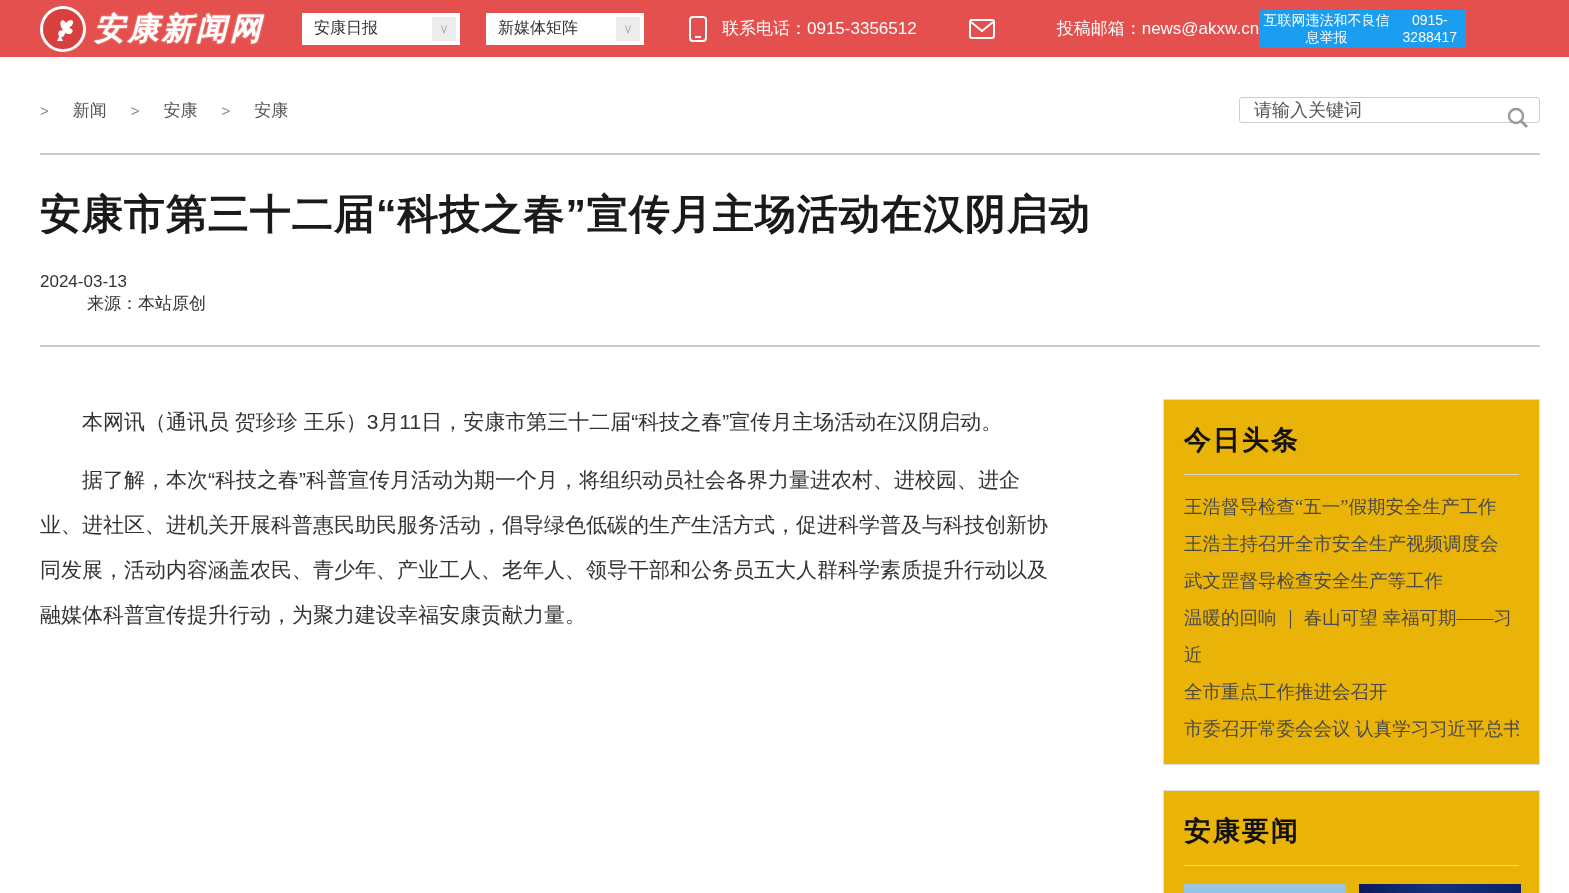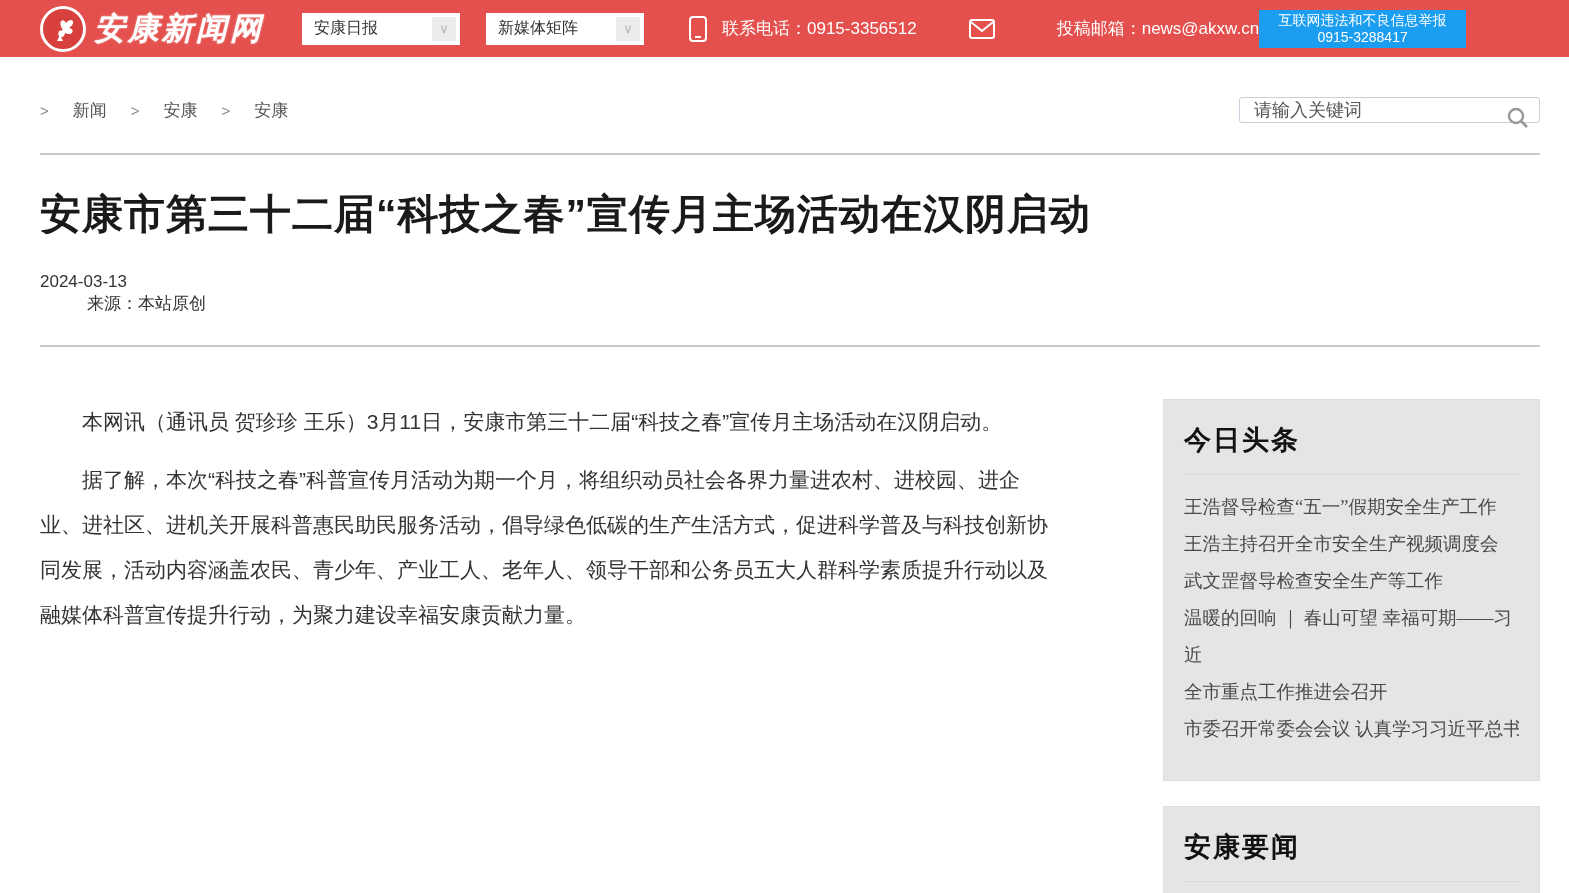--- a/index.html
+++ b/index.html
@@ -19,21 +19,21 @@
     justify-content:space-between; padding:0 4px 0 12px; font-size:16px; color:#333;
     cursor:pointer; flex:none; }
   .dd1 { margin-left:50px; } .dd2 { margin-left:26px; }
   .chev { width:24px; height:24px; background:#ececec; color:#b5b5b5; display:flex;
     align-items:center; justify-content:center; font-size:13px; }
   .contact { display:flex; align-items:center; color:#fff; font-size:17px; white-space:nowrap; }
   .c1 { margin-left:44px; } .c2 { margin-left:52px;gap:48px; }
   .contact .ico { margin-right:14px; display:flex; }
   .report { margin-left:auto; margin-right:73px; width:210px; height:38px; border:none;
     background:#1b9df0; color:#fff; font-size:14px; line-height:17px; cursor:pointer;
-    font-family:inherit; display:flex; flex-direction:column; align-items:center;
+    font-family:inherit; display:flex; flex-direction:row; align-items:center;
     justify-content:center; }
 
   
   .crumb-row { display:flex; align-items:center; justify-content:space-between;
     padding:0 29px 0 40px; margin-top:40px; }
   .breadcrumb { display:flex; align-items:center; gap:24px;
     font-family:"Liberation Serif","DejaVu Serif",serif; font-size:17px; color:#555; }
   .breadcrumb .sep { color:#888; font-family:"Liberation Sans",sans-serif; font-size:15px; }
   .breadcrumb a { color:#555; text-decoration:none; cursor:pointer; }
   .search { position:relative; width:317px; height:26px; flex:none;padding-left:16px; }
@@ -50,21 +50,21 @@
     letter-spacing:1px; }
   .meta { margin:30px 40px 0; font-size:17px; color:#333; display:flex;flex-direction:column; }
   .meta .src { margin-left:47px; }
 
   
   .content { display:flex; margin:52px 29px 0 40px; align-items:flex-start; }
   .article { width:1020px; flex:none; }
   .article p { font-size:21px; line-height:45px; color:#333; text-indent:2em;
     margin-bottom:13px; }
   .sidebar { width:377px; margin-left:auto; flex:none; }
-  .side-box { border:1px solid #ddd; background:#e5e5e5; padding:16px 20px 32px; }
+  .side-box { border:1px solid #ddd; background:#eab308; padding:16px 20px 16px; }
   .side-box h2 { font-family:"Liberation Serif","DejaVu Serif",serif; font-size:27px;
     font-weight:700; color:#111; letter-spacing:2px; margin:6px 0 16px; }
   .side-divider { border-top:1px solid #d9d9d9; }
   .side-box ul { list-style:none; margin-top:14px; }
   .side-box li { font-family:"Liberation Serif","DejaVu Serif",serif; font-size:18.5px;
     color:#4a4a4a; line-height:37px; cursor:pointer; overflow:hidden; }
   .li-nowrap { white-space:nowrap; }
   .box2 { margin-top:25px; height:170px; }
   .thumbs { display:flex; gap:13px; margin-top:18px; }
   .thumb { width:162px; height:95px; flex:none; cursor:pointer; }

